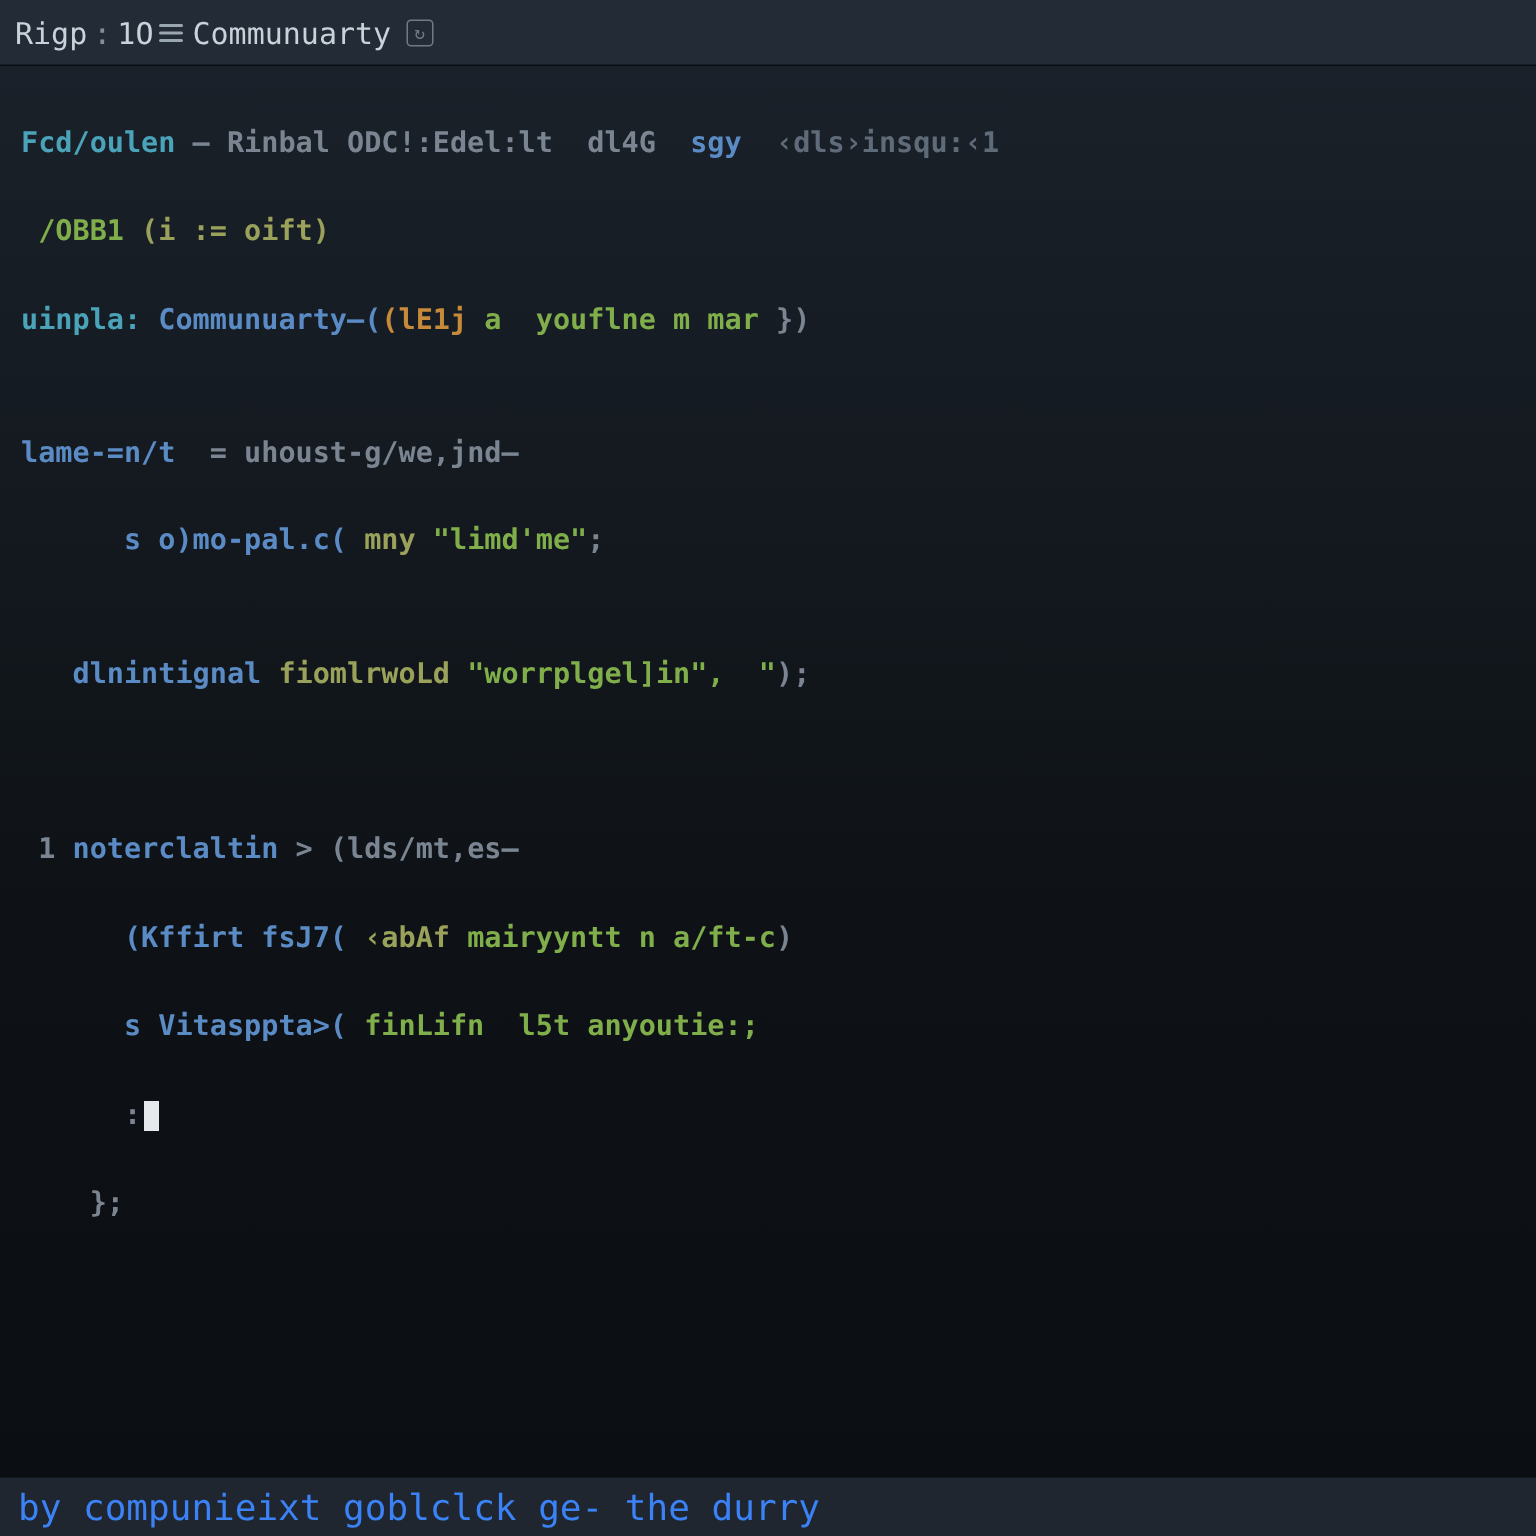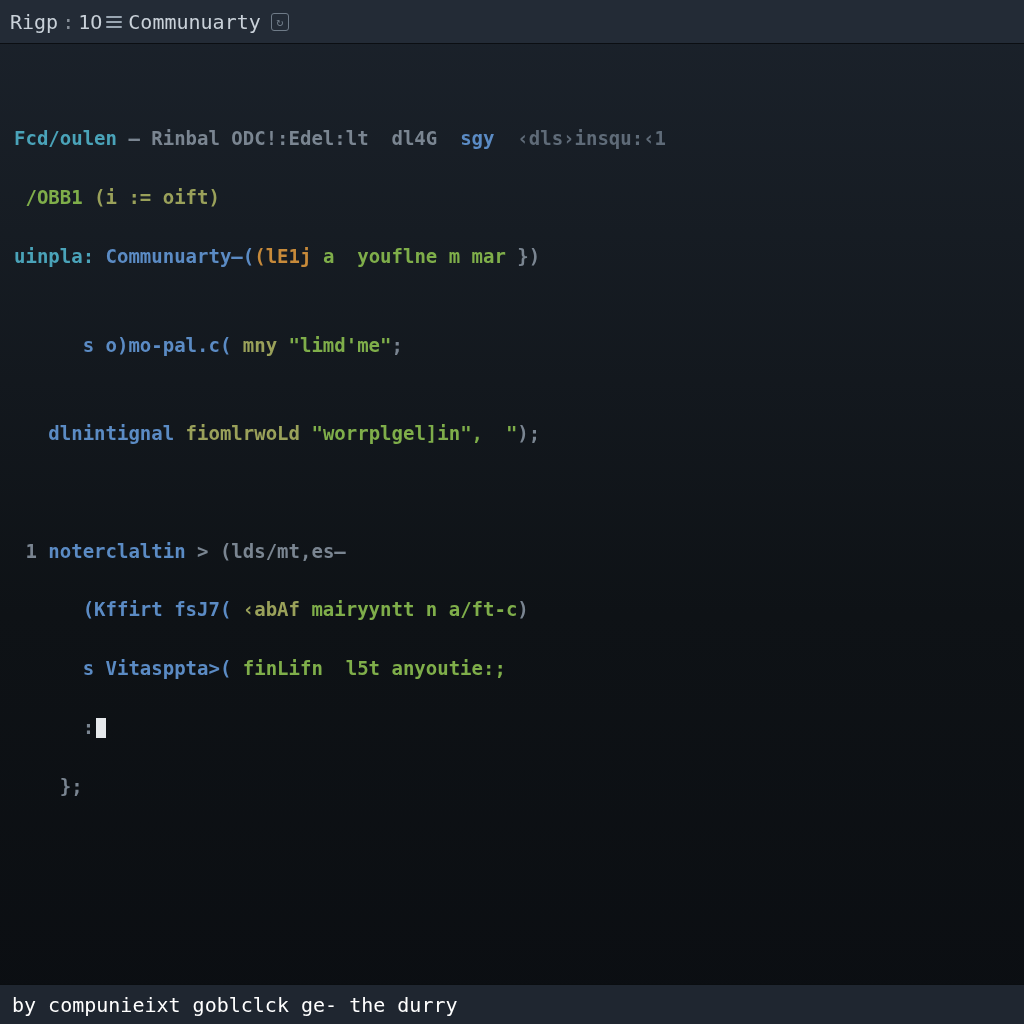--- a/index.html
+++ b/index.html
@@ -10,21 +10,20 @@
     background: #14191f;
     font-family: "Consolas", "Menlo", "Monaco", monospace;
     font-size: 19px;
     color: #a9b7c6;
   }
   .window {
     display: flex;
     flex-direction: column;
     height: 100%;
     background: linear-gradient(#1b222b 0%, #0e1216 60%, #0b0e12 100%);
-    gap: 43px;
   }
   .titlebar {
     height: 44px;
     display: flex;
     align-items: center;
     padding: 0 10px;
     background: #232b36;
     border-bottom: 1px solid #0b0e12;
     font-size: 20px;
     color: #c9d1d9;
@@ -51,22 +50,22 @@
     overflow: hidden;
     font-weight: bold;
   }
   .line { display:block; padding-left: 6px; }
   .statusbar {
     height: 40px;
     display:flex; align-items:center;
     padding: 0 12px;
     background:#1f2630;
     border-top:1px solid #0a0d10;
-    color:#ffffff;
-    font-size:20px;
+    color:#3b82f6;
+    font-size:24px;
   }
   .cursor {
     display:inline-block;
     width:10px;height:20px;
     background:#e6e9ec;
     vertical-align:text-bottom;
     margin-left:2px;
   }
 
   
@@ -95,20 +94,21 @@
       </span>
     <span>Communuarty</span>
     <span class="runicon">↻</span>
   </div>
 
   <div class="editor">
 <span class="line"><span class="c-cyan">Fcd/oulen</span><span class="c-gray"> – Rinbal ODC!:Edel:lt  dl4G  </span><span class="c-blue">sgy</span><span class="c-dim">  ‹dls›insqu:‹1</span></span>
 <span class="line"><span class="c-green"> /OBB1</span><span class="c-olive"> (i := oift)</span></span>
 <span class="line"><span class="c-cyan">uinpla:</span><span class="c-blue"> Communuarty—(</span><span class="c-orange">(lE1j</span><span class="c-green"> a  youflne m mar </span><span class="c-gray">})</span></span>
 <span class="line"></span>
+<span class="line"><span class="c-blue">lame-=n/t  </span><span class="c-gray">= uhoust-g/we,jnd–</span></span>
 <span class="line"><span class="c-blue">      s o)mo-pal.c( </span><span class="c-olive">mny </span><span class="c-green">"limd'me"</span><span class="c-gray">;</span></span>
 <span class="line"></span>
 <span class="line"><span class="c-blue">   dlnintignal </span><span class="c-olive">fiomlrwoLd </span><span class="c-green">"worrplgel]in",  "</span><span class="c-gray">);</span></span>
 <span class="line"></span>
 <span class="line"></span>
 <span class="line"><span class="c-gray"> 1 </span><span class="c-blue">noterclaltin </span><span class="c-gray">&gt; (lds/mt,es–</span></span>
 <span class="line"><span class="c-blue">      (Kffirt fsJ7( </span><span class="c-olive">‹abAf </span><span class="c-green">mairyyntt n a/ft-c</span><span class="c-gray">)</span></span>
 <span class="line"><span class="c-blue">      s Vitasppta&gt;( </span><span class="c-green">finLifn  l5t anyoutie:;</span></span>
 <span class="line c-gray"><span>      :</span><span class="cursor"></span></span>
 <span class="line c-gray">    };</span>

